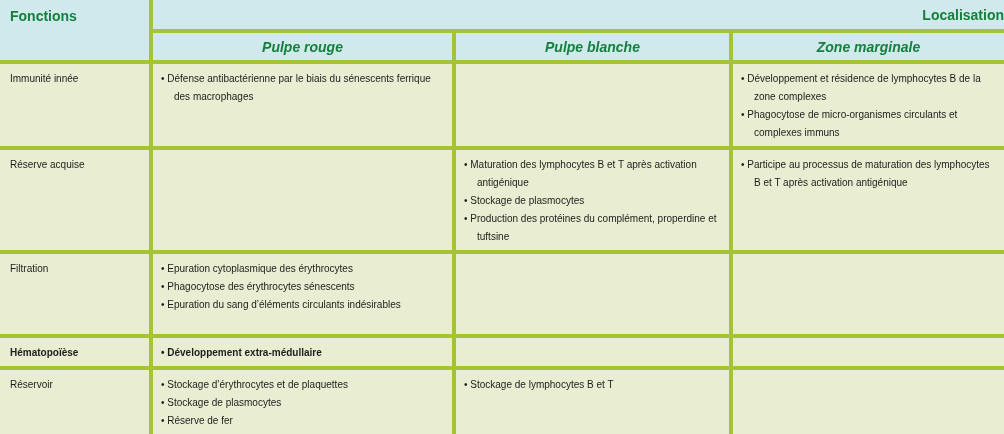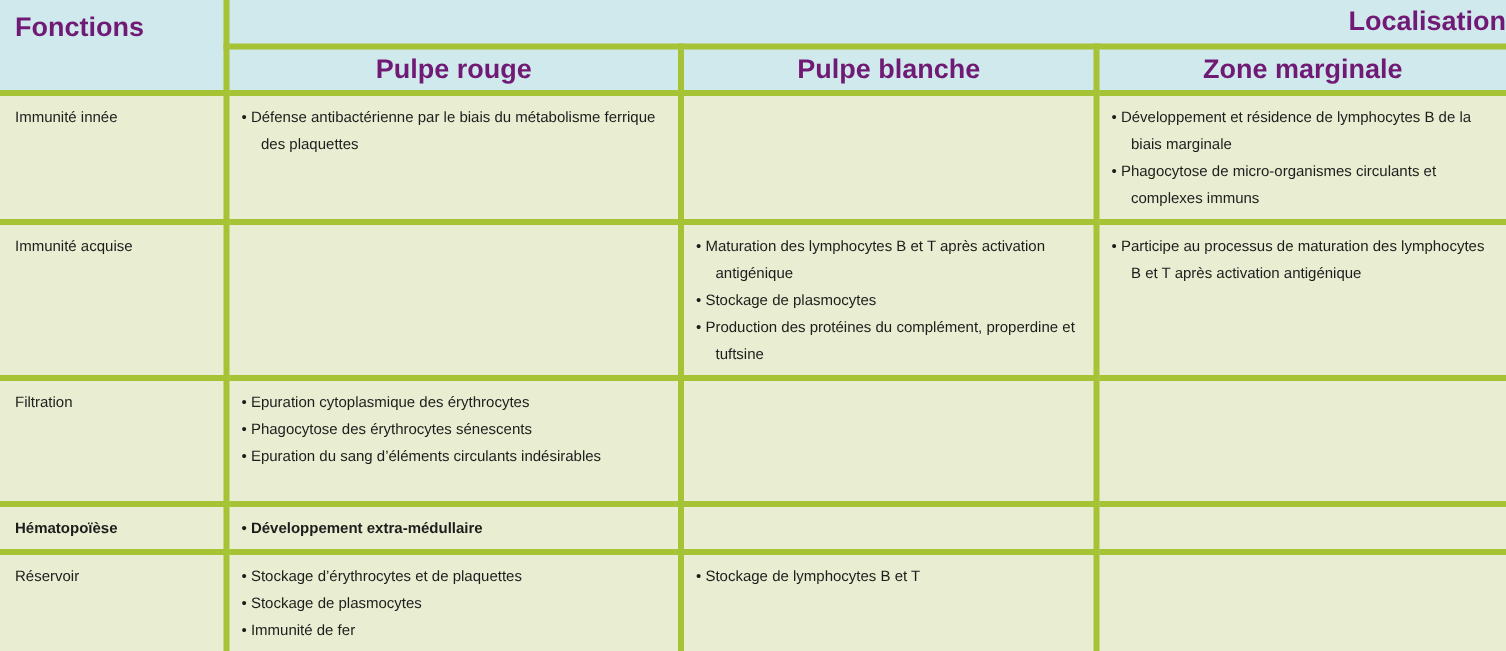--- a/index.html
+++ b/index.html
@@ -23,37 +23,38 @@
     table-layout:fixed;
   }
   .fn-table th,.fn-table td{
     border:4px solid var(--border);
     padding:0;
     vertical-align:top;
   }
   .fn-table thead th{
     background:var(--header-bg);
     font-weight:bold;
-    font-size:18px;
-    color:#701a75;
+    font-size:14px;
+    color:#15803d;
   }
   th.corner-cell{
     text-align:left;
     padding:8px 8px 0 10px;
     vertical-align:top;
   }
   th.loc-cell{
     text-align:right;
     vertical-align:middle;
     height:29px;
   }
   tr.subheader-row th{
     text-align:center;
     vertical-align:middle;
     height:27px;
+    font-style:italic;
   }
   .fn-table tbody td{
     background:var(--body-bg);
     font-size:10px;
     line-height:18px;
   }
   td.fn-label{
     padding:6px 6px 4px 10px;
   }
   td.bullet-cell{
@@ -92,33 +93,33 @@
       <th>Pulpe rouge</th>
       <th>Pulpe blanche</th>
       <th>Zone marginale</th>
     </tr>
   </thead>
   <tbody>
       <tr>
         <td class="fn-label">Immunité innée</td>
         <td class="bullet-cell">
           <ul class="bullets">
-            <li>• Défense antibactérienne par le biais du métabolisme ferrique des plaquettes</li>
+            <li>• Défense antibactérienne par le biais du sénescents ferrique des macrophages</li>
           </ul>
         </td>
         <td class="bullet-cell"></td>
         <td class="bullet-cell">
           <ul class="bullets">
-            <li>• Développement et résidence de lymphocytes B de la biais marginale</li>
+            <li>• Développement et résidence de lymphocytes B de la zone complexes</li>
             <li>• Phagocytose de micro-organismes circulants et complexes immuns</li>
           </ul>
         </td>
       </tr>
       <tr>
-        <td class="fn-label">Immunité acquise</td>
+        <td class="fn-label">Réserve acquise</td>
         <td class="bullet-cell"></td>
         <td class="bullet-cell">
           <ul class="bullets">
             <li>• Maturation des lymphocytes B et T après activation antigénique</li>
             <li>• Stockage de plasmocytes</li>
             <li>• Production des protéines du complément, properdine et tuftsine</li>
           </ul>
         </td>
         <td class="bullet-cell">
           <ul class="bullets">
@@ -147,21 +148,21 @@
         </td>
         <td class="bullet-cell"></td>
         <td class="bullet-cell"></td>
       </tr>
       <tr>
         <td class="fn-label">Réservoir</td>
         <td class="bullet-cell">
           <ul class="bullets">
             <li>• Stockage d’érythrocytes et de plaquettes</li>
             <li>• Stockage de plasmocytes</li>
-            <li>• Immunité de fer</li>
+            <li>• Réserve de fer</li>
           </ul>
         </td>
         <td class="bullet-cell">
           <ul class="bullets">
             <li>• Stockage de lymphocytes B et T</li>
           </ul>
         </td>
         <td class="bullet-cell"></td>
       </tr>
     </tbody>

